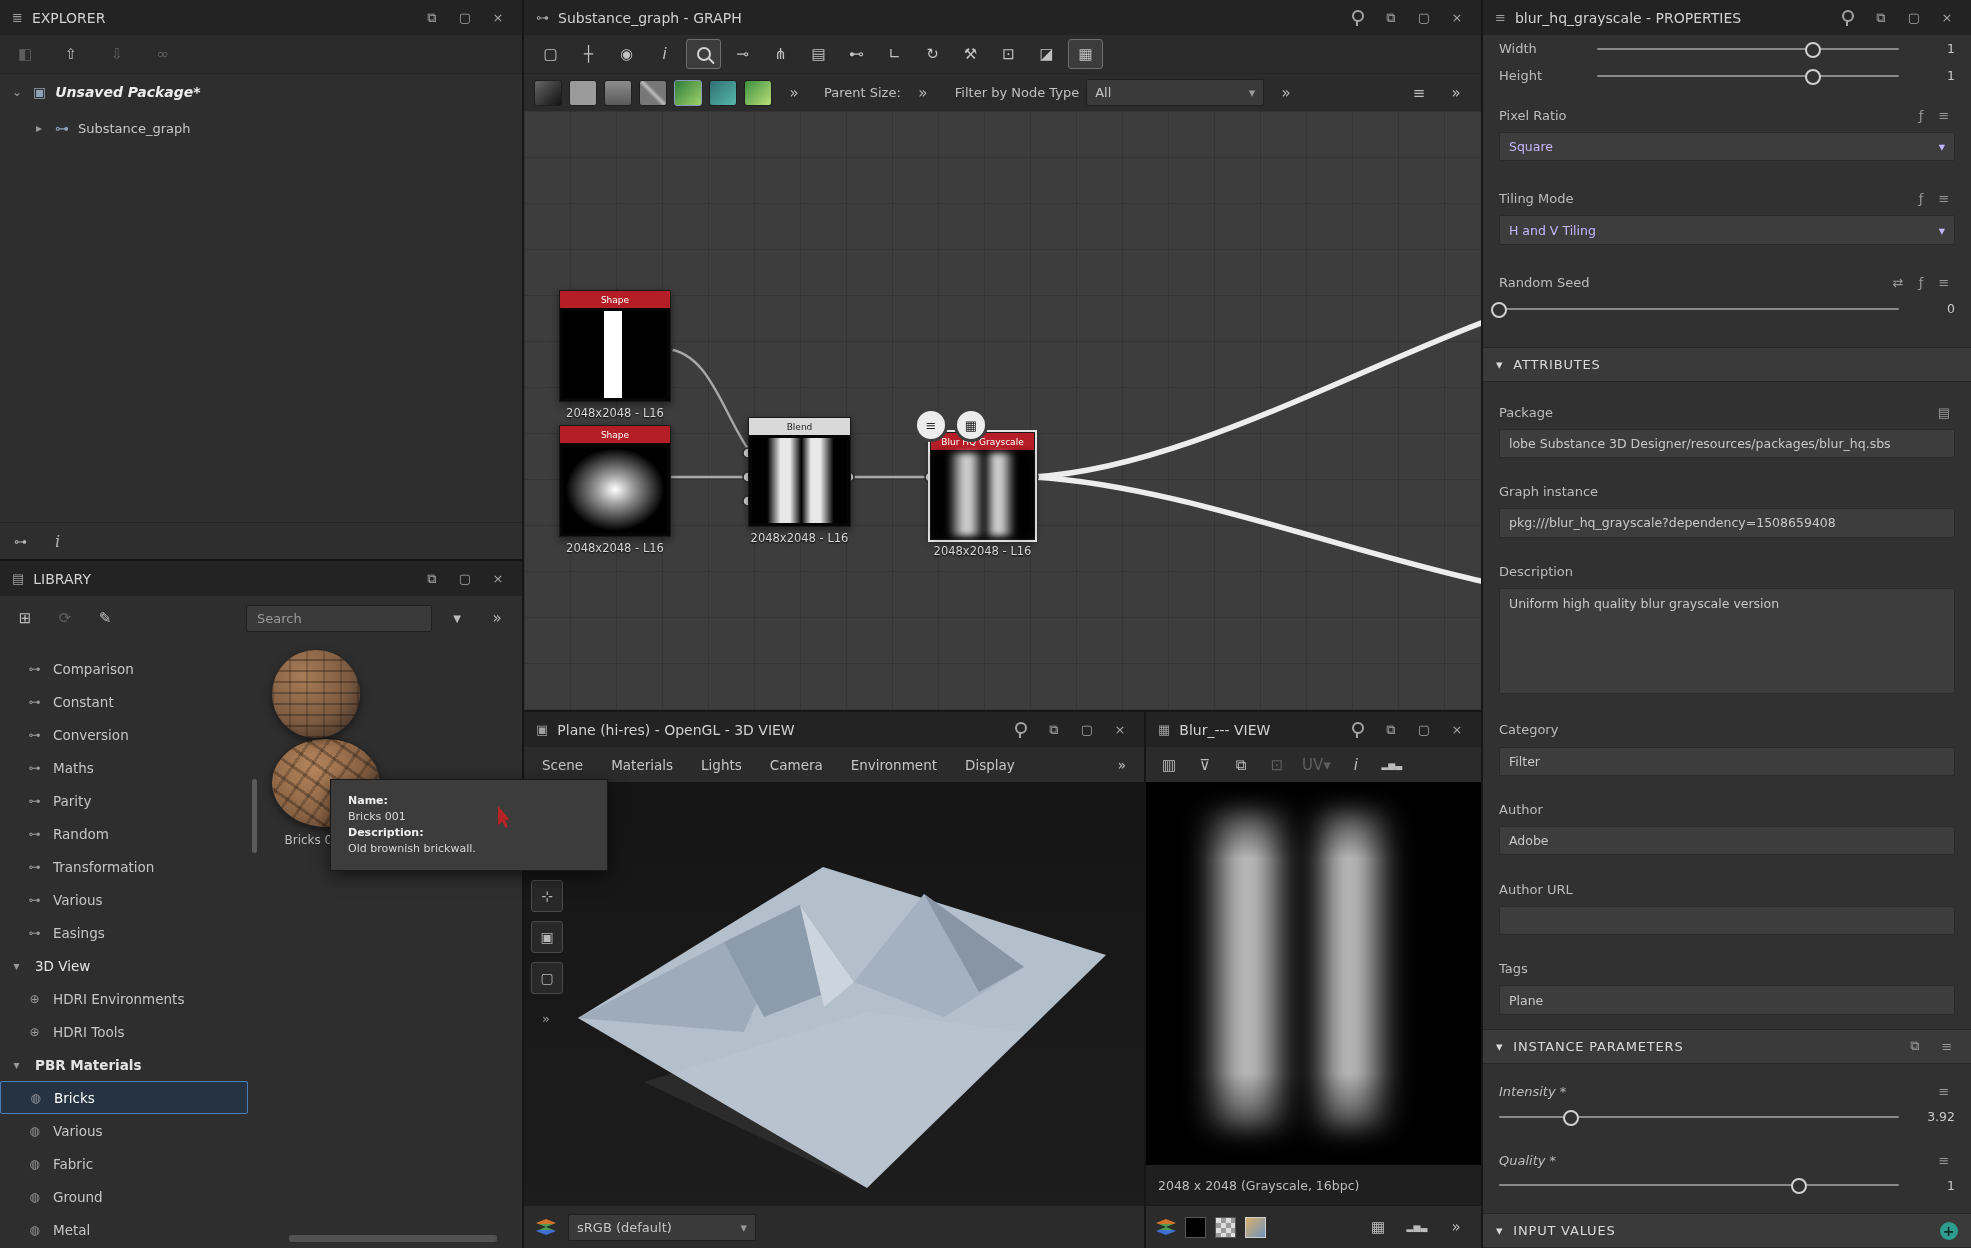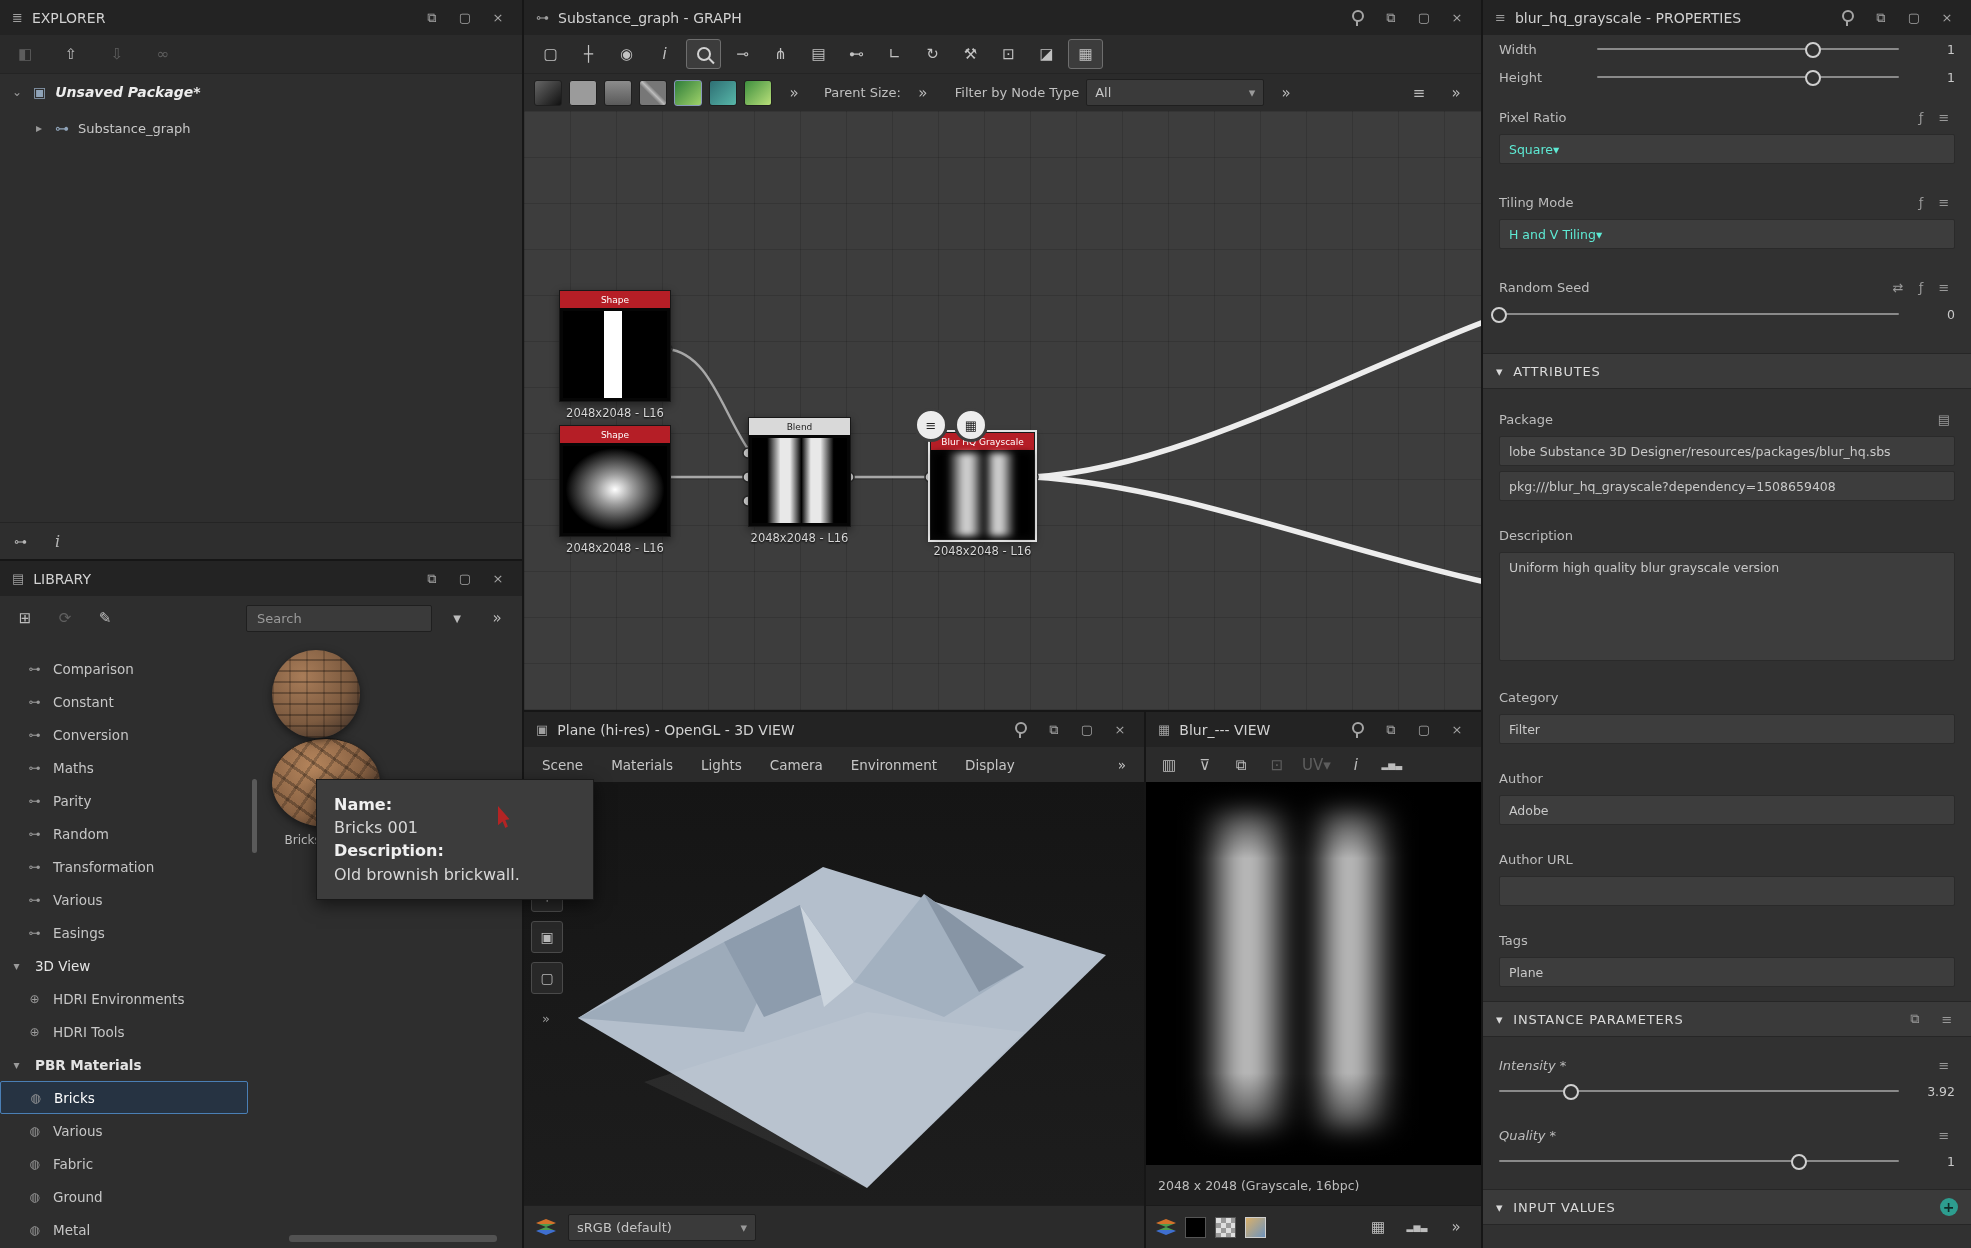--- a/index.html
+++ b/index.html
@@ -118,31 +118,31 @@
   .props{background:#313131;}
   .srow{display:flex;align-items:center;height:28px;gap:12px;padding:0 16px;}
   .srow .slabel{width:86px;color:#bdbdbd;font-size:13px;flex:0 0 86px;}
   .track{flex:1;position:relative;height:2px;background:#8a8a8a;border-radius:1px;}
   .knob{position:absolute;top:-6px;width:12px;height:12px;border:2px solid #d0d0d0;border-radius:50%;background:#313131;transform:translateX(-50%);}
   .sval{width:44px;text-align:right;color:#c9c9c9;font-size:12.5px;flex:0 0 44px;}
   .plab{display:flex;align-items:center;gap:1px;padding:0 16px;height:24px;color:#bdbdbd;font-size:13px;}
   .plab .ric{color:#9a9a9a;font-size:13px;width:22px;text-align:center;}
   .pf{height:28px;background:#3d3d3d;border:1px solid #2a2a2a;border-radius:2px;display:flex;align-items:center;
       padding:0 9px;color:#c9c9c9;font-size:12.5px;margin:5px 16px 0;overflow:hidden;white-space:nowrap;}
-  .pf.grayed{color:#5eead4;justify-content:flex-start;}
+  .pf.grayed{color:#c4b5fd;justify-content:space-between;}
   .pf.area{height:100px;align-items:flex-start;padding-top:7px;white-space:normal;}
   .phead{display:flex;align-items:center;gap:10px;height:34px;background:#3a3a3a;border-top:1px solid #262626;
          border-bottom:1px solid #262626;padding:0 13px;color:#dadada;letter-spacing:.8px;font-size:13px;}
   .phead .ric{color:#9a9a9a;width:22px;text-align:center;letter-spacing:0;}
   .plus-ic{width:18px;height:18px;border-radius:50%;background:#2d9d8f;color:#0e2b27;display:flex;align-items:center;
            justify-content:center;font-size:14px;font-weight:bold;}
   .ital{font-style:italic;}
   
-  .tooltip{position:absolute;left:316px;top:779px;width:242px;background:#3c3c3c;border:1px solid #191919;
-           box-shadow:0 5px 16px rgba(0,0,0,.55);padding:13px 17px;font-size:16px;line-height:1.45;z-index:50;color:#d8d8d8;}
+  .tooltip{position:absolute;left:330px;top:779px;width:242px;background:#3c3c3c;border:1px solid #191919;
+           box-shadow:0 5px 16px rgba(0,0,0,.55);padding:13px 17px;font-size:11px;line-height:1.45;z-index:50;color:#d8d8d8;}
   .tooltip .tb{font-weight:bold;color:#efefef;}
   .cursor{position:absolute;left:498px;top:806px;width:17px;height:22px;background:#b32424;z-index:60;
           clip-path:polygon(0 0,0 88%,27% 70%,43% 100%,58% 93%,43% 64%,68% 60%);}
 </style>
 </head>
 <body>
 
 <div id="app">
 
   <section class="panel" style="left:0;top:0;width:522px;height:559px">
@@ -533,20 +533,23 @@
 
     <div class="plab" style="margin-top:18px">
       <span>Package</span>
       <span class="sp"></span>
       <span class="ric">▤</span>
     </div>
     <div class="pf">
         <span>lobe Substance 3D Designer/resources/packages/blur_hq.sbs</span>
       </div>
 
+    <div class="plab" style="margin-top:22px">
+      <span>Graph instance</span>
+    </div>
     <div class="pf">
         <span>pkg:///blur_hq_grayscale?dependency=1508659408</span>
       </div>
 
     <div class="plab" style="margin-top:22px">
       <span>Description</span>
     </div>
     <div class="pf area">
         <span>Uniform high quality blur grayscale version</span>
       </div>

